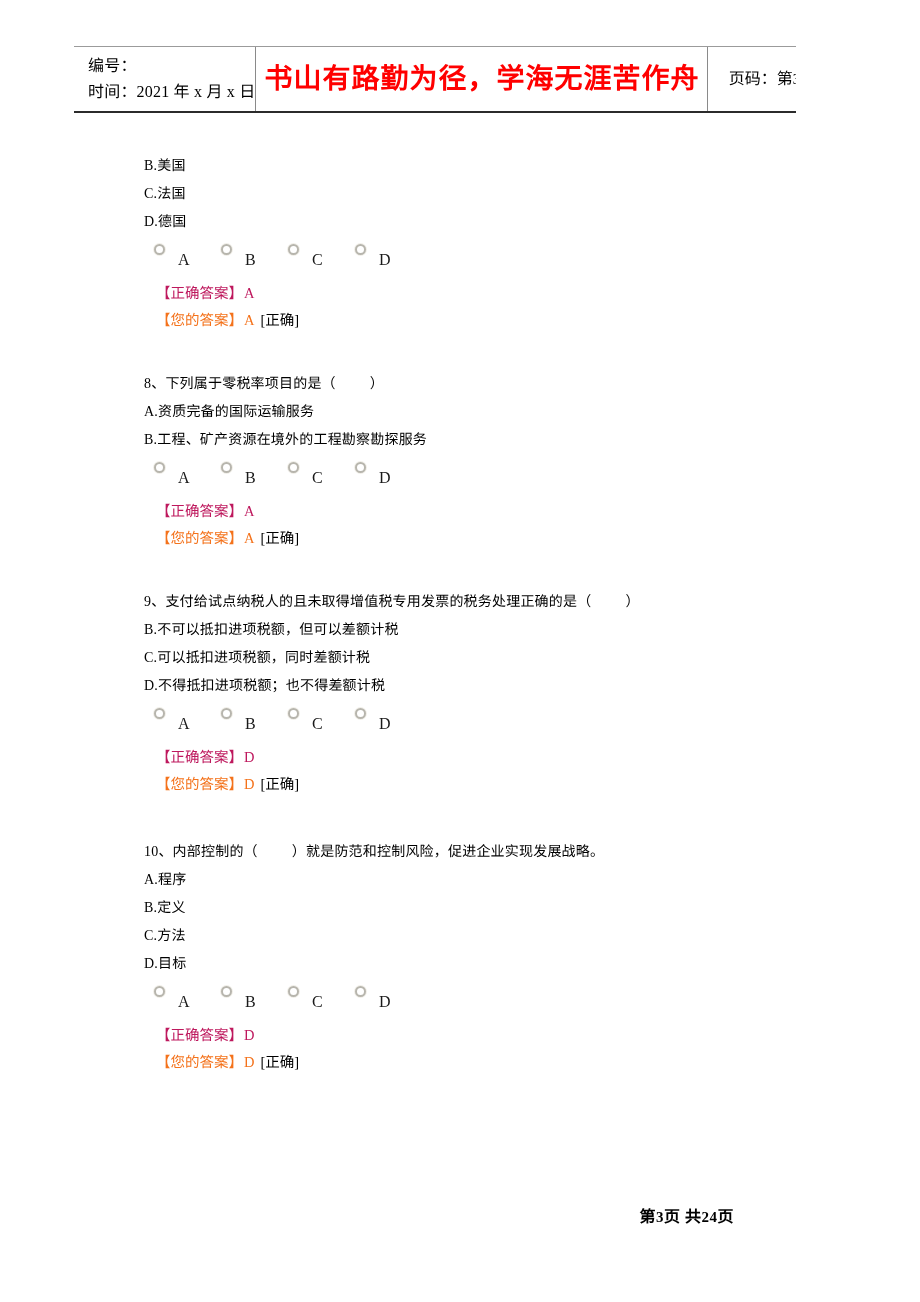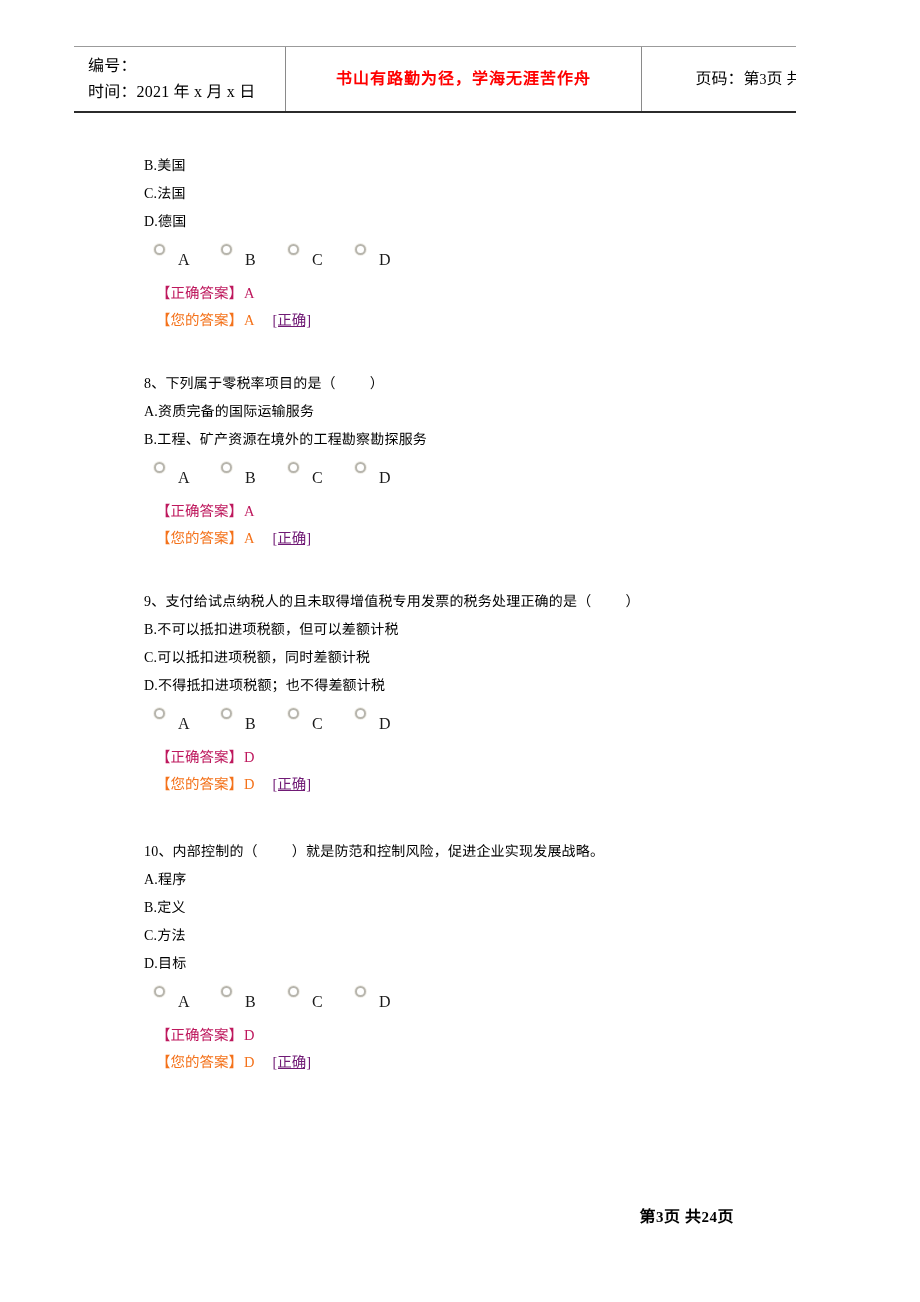--- a/index.html
+++ b/index.html
@@ -57,21 +57,21 @@
   .hdr-mid {
     flex: 1 1 auto;
     border-right: 1px solid #8a8a8a;
     display: flex;
     align-items: center;
     justify-content: center;
     padding: 6px 8px;
   }
   .hdr-slogan {
     color: #ff0000;
-    font-size: 16px;
+    font-size: 28px;
     font-weight: bold;
     letter-spacing: 1px;
     white-space: nowrap;
     line-height: 34px;
   }
   .hdr-right {
     width: 228px;
     padding: 6px 0 6px 16px;
     justify-content: center;
   }
@@ -141,23 +141,22 @@
   .ans-yours {
     font-size: 14.5px;
     line-height: 27px;
     white-space: nowrap;
     padding-left: 12px;
   }
   .ans-correct { color: #be185d; margin-top: 4px; }
   .ans-yours   { color: #f4721b; }
   .ans-val     { margin-left: 1px; }
   .ans-judge {
-    color: #701a75;
-    margin-left: 18px;
-    text-decoration: underline;
+    color: #000000;
+    margin-left: 6px;
   }
 
   
   .gap-lg { height: 36px; }
   .gap-xl { height: 40px; }
 
   
   .page-footer {
     position: absolute;
     right: 62px;

